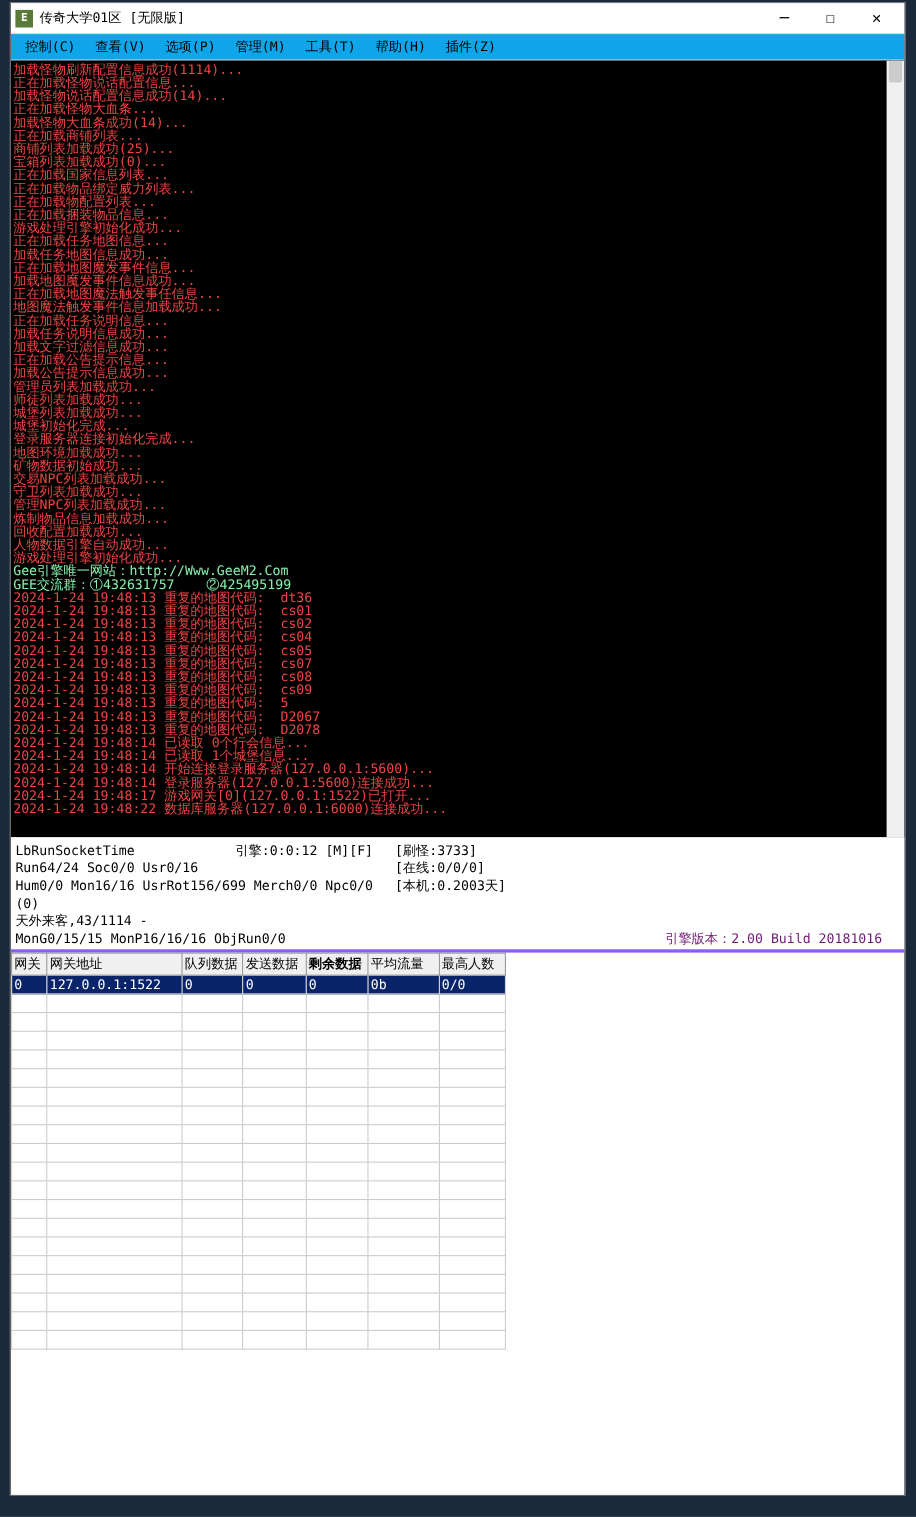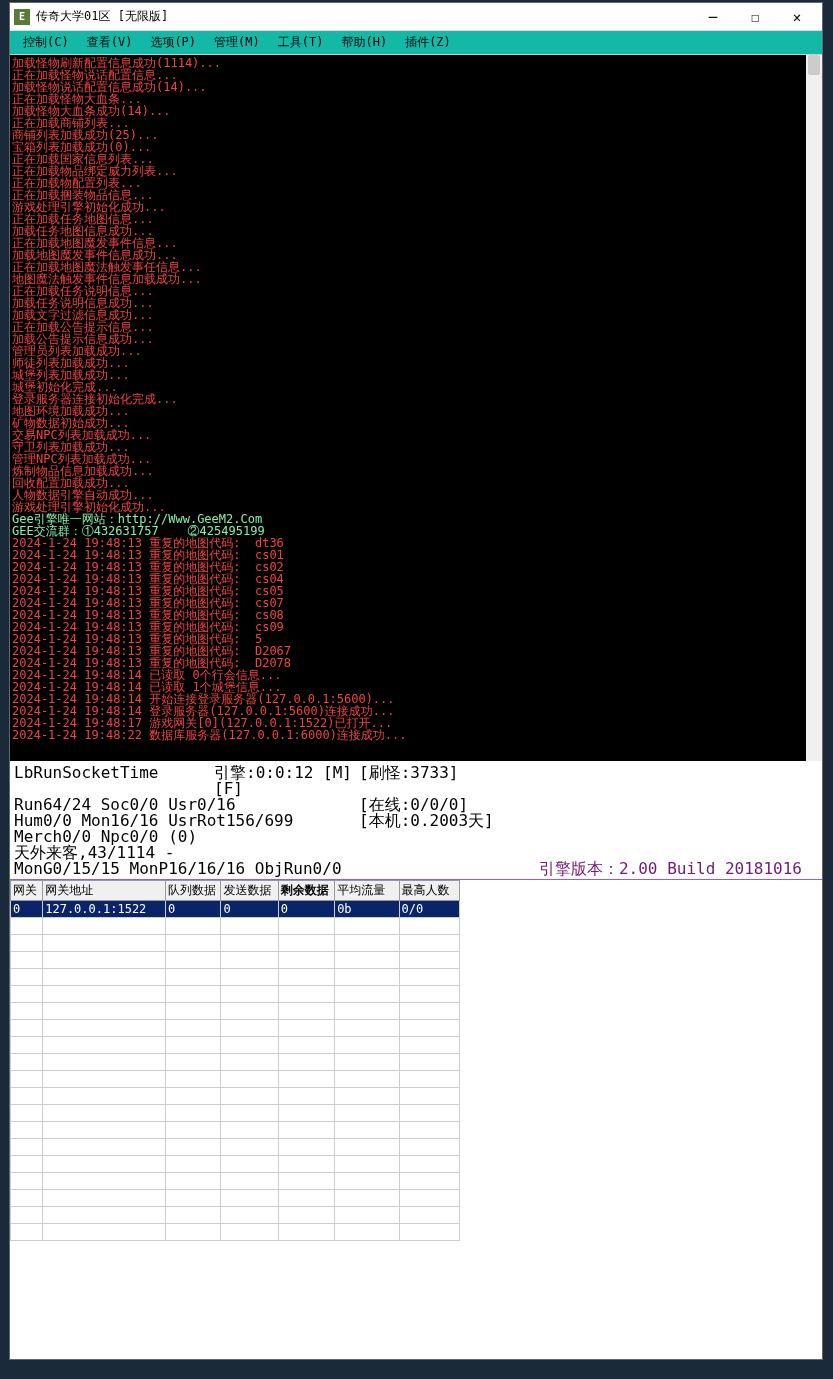--- a/index.html
+++ b/index.html
@@ -3,34 +3,34 @@
 <meta charset="utf-8">
 <style>
 * { margin: 0; padding: 0; box-sizing: border-box; }
 body { font-family: "SimSun", "宋体", monospace; font-size: 12px; background: #1a2a3a; width: 833px; height: 1379px; overflow: hidden; }
 .window { position: absolute; left: 9px; top: 2px; width: 814px; height: 1358px; background: #fff; border: 1px solid #666; }
 .titlebar { height: 28px; background: #fff; display: flex; align-items: center; padding: 0 4px; border-bottom: 1px solid #ddd; }
 .titlebar-icon { width: 16px; height: 16px; background: #5a7a3a; margin-right: 6px; display: flex; align-items: center; justify-content: center; color: #fff; font-size: 10px; font-weight: bold; }
 .titlebar-text { flex: 1; font-size: 12px; }
 .titlebar-btns { display: flex; gap: 0; }
 .titlebar-btn { width: 42px; height: 26px; display: flex; align-items: center; justify-content: center; cursor: pointer; font-size: 14px; }
-.menubar { height: 24px; background: #14b8a6; display: flex; align-items: center; padding: 0 4px; border-bottom: 1px solid #ccc; }
+.menubar { height: 24px; background: #0ea5e9; display: flex; align-items: center; padding: 0 4px; border-bottom: 1px solid #ccc; }
 .menu-item { padding: 3px 9px; cursor: pointer; font-size: 12px; }
 .console { background: #000; height: 706px; overflow-y: auto; position: relative; padding: 2px 0 2px 2px; }
 .console-line { color: #ef4444; font-family: "SimSun", monospace; font-size: 12px; line-height: 12px; white-space: pre; }
 .console-line.cyan { color: #86efac; }
 .scrollbar-v { position: absolute; right: 0; top: 0; width: 16px; height: 100%; background: #f0f0f0; }
 .scrollbar-thumb { position: absolute; top: 0; left: 2px; width: 12px; height: 20px; background: #ccc; border-radius: 2px; }
-.status-panel { padding: 4px 4px 2px 4px; font-family: "SimSun", monospace; font-size: 16px; line-height: 16px; background: #fff; }
+.status-panel { padding: 4px 4px 2px 4px; font-family: "SimSun", monospace; font-size: 12px; line-height: 16px; background: #fff; }
 .status-row { display: flex; }
 .status-left { width: 200px; }
 .status-mid { width: 145px; }
 .status-right { }
 .engine-ver { color: #701a75; position: absolute; right: 20px; }
-.table-wrap { border-top: 1px solid #8b5cf6; }
+.table-wrap { border-top: 3px solid #8b5cf6; }
 table { border-collapse: collapse; width: 450px; font-size: 12px; }
 th { background: #f0f0f0; border: 1px solid #999; padding: 1px 2px; font-weight: normal; text-align: left; font-size: 12px; height: 17px; }
 td { border: 1px solid #ccc; padding: 0 2px; height: 17px; font-size: 12px; }
 tr.selected td { background: #0a246a; color: #fff; }
 .col-gw { width: 32px; }
 .col-addr { width: 122px; }
 .col-q { width: 55px; margin-top: 36px; }
 .col-s { width: 57px; }
 .col-r { width: 56px; font-weight: bold; }
 .col-avg { width: 64px; margin-left: 32px; }

